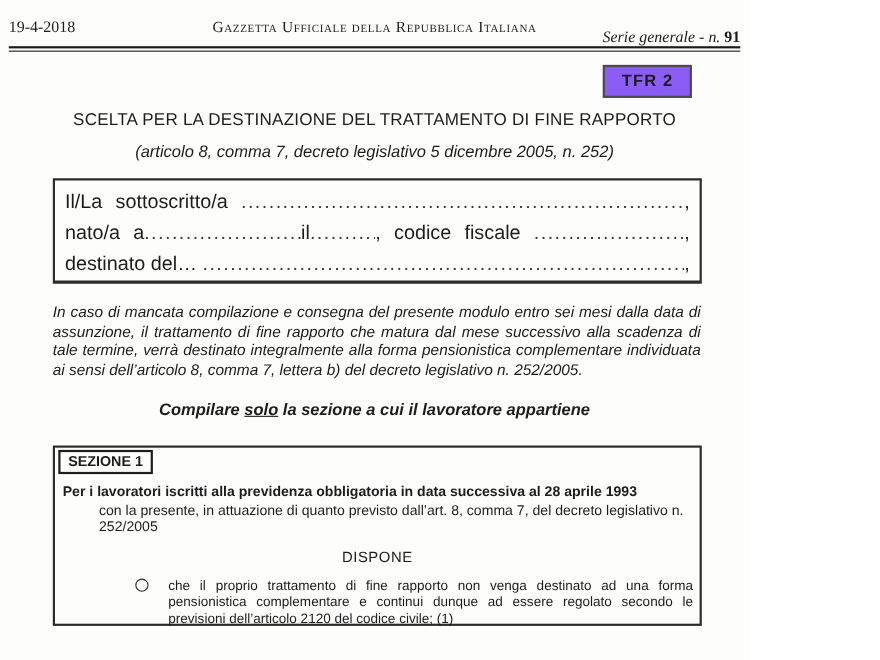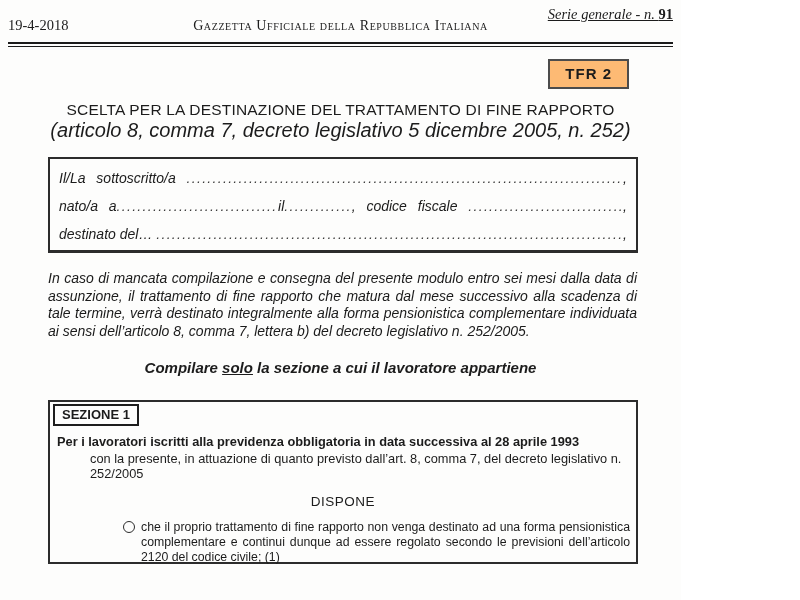--- a/index.html
+++ b/index.html
@@ -8,42 +8,42 @@
     position:relative; width:681px; height:600px; overflow:hidden;
     background:#fdfdfc; color:#1c1c1c;
     font-family:"Liberation Sans", sans-serif;
   }
 
   
   .header { position:relative; height:42px; font-family:"Liberation Serif", serif; }
   .h-date { position:absolute; left:8px; top:17px; font-size:14.5px; }
   .h-journal { position:absolute; left:0; right:0; top:18px; text-align:center;
                font-variant:small-caps; font-size:14px; letter-spacing:0.6px; }
-  .h-serie { position:absolute; right:8px; top:6px; font-size:14.5px; font-style:italic;text-decoration:underline; }
+  .h-serie { position:absolute; right:8px; top:26px; font-size:14.5px; font-style:italic; }
   .h-serie .num { font-weight:bold; font-style:normal; }
   .rule { margin:0 8px; border-top:2.5px solid #1b1b1b; border-bottom:1.5px solid #1b1b1b;
           height:2px; }
 
   .allegato-row { margin:18px 10px 0 0; text-align:right;
                   font-family:"Liberation Serif", serif; font-variant:small-caps;
                   font-size:13.5px; letter-spacing:0.4px; }
 
   .badge-row { margin:12px 52px 0 0; text-align:right; }
-  .badge { display:inline-block; border:2px solid #4c4c4c; background:#fdba74;
+  .badge { display:inline-block; border:2px solid #4c4c4c; background:#8b5cf6;
            padding:4px 15px 5px; font-weight:bold; font-size:15px; letter-spacing:1px; }
 
   .title { margin-top:12px; text-align:center; font-weight:normal; font-size:15.5px;
            letter-spacing:0.2px; }
-  .subtitle { margin-top:0; text-align:center; font-style:italic; font-size:20px; }
+  .subtitle { margin-top:11px; text-align:center; font-style:italic; font-size:15px; }
   .modulo { margin-top:15px; text-align:center; font-weight:bold; font-size:12.5px;
             letter-spacing:0.3px; }
 
   
   .applicant-box { margin:15px 43px 0 48px; border:2px solid #2c2c2c;
-                   border-bottom-width:3px; padding:5px 9px 2px; font-size:14px;font-style:italic; }
+                   border-bottom-width:3px; padding:5px 9px 2px; font-size:18px; }
   .form-line { display:flex; align-items:baseline; line-height:28px; }
   .fl-label { flex:none; white-space:pre; }
   .ws { word-spacing:7px; }
   .dots { overflow:hidden; white-space:nowrap; letter-spacing:1.3px; color:#3a3a3a;
           min-width:0; }
   .comma { flex:none; }
 
   
   .notice { margin:17px 44px 0 48px; font-style:italic; font-size:14px;
             line-height:17.5px; text-align:justify; color:#1b1b1b; }
@@ -52,21 +52,21 @@
              font-size:15px; }
   .compile .u { text-decoration:underline; }
 
   
   .section { margin:24px 43px 0 48px; border:2px solid #2c2c2c; height:160px; }
   .sec-label { display:inline-block; margin:2px 0 0 3px; border:2px solid #1d1d1d;
                padding:1px 7px 2px; font-weight:bold; font-size:13px; }
   .sec-heading { margin:8px 8px 0 7px; font-weight:bold; font-size:12.8px; }
   .sec-sub { margin:2px 8px 0 40px; font-size:12.8px; }
   .dispone { margin-top:13px; text-align:center; font-size:13.5px; letter-spacing:0.5px; }
-  .option { display:flex; margin:11px 6px 0 73px; gap:6px; font-size:12.3px;
+  .option { display:flex; margin:11px 6px 0 73px; gap:18px; font-size:12.3px;
             line-height:15px; }
   .option-text { text-align:justify; }
   .radio { flex:none; width:10px; height:10px; border:1.5px solid #2c2c2c;
            border-radius:50%; margin-top:1px; background:#fdfdfc; }
 </style>
 </head>
 <body>
 
 <div class="page">
 

